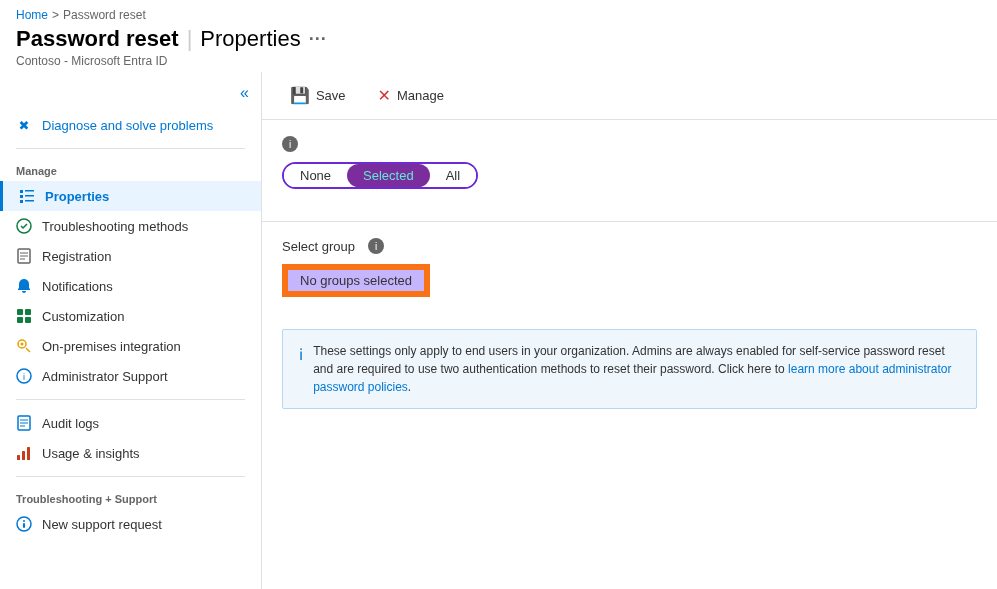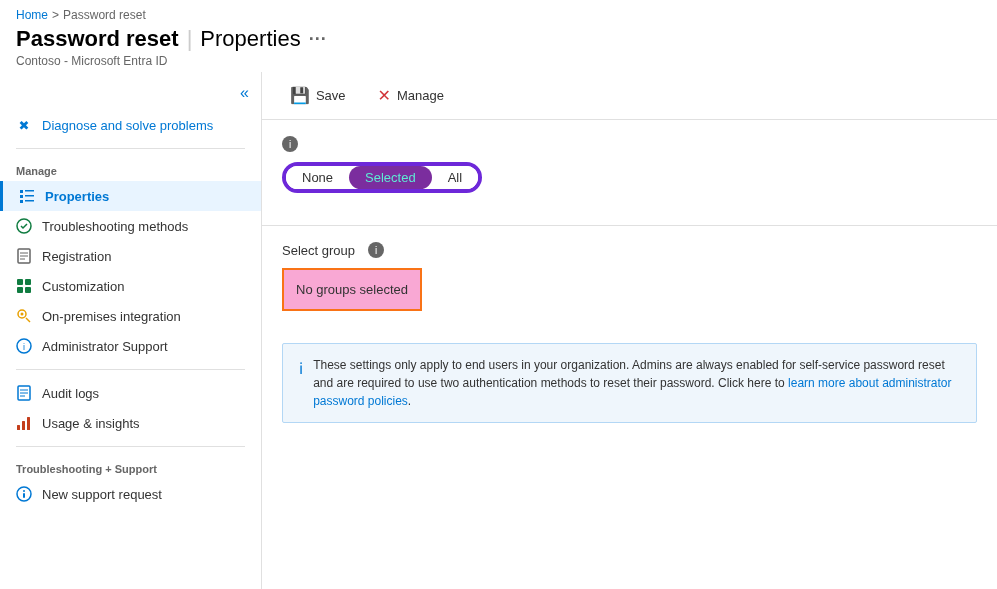--- a/index.html
+++ b/index.html
@@ -37,30 +37,30 @@
 
     .toolbar { display: flex; align-items: center; gap: 16px; padding: 10px 20px; border-bottom: 1px solid #e0e0e0; }
     .toolbar-btn { display: flex; align-items: center; gap: 6px; cursor: pointer; color: #333; font-size: 13px; background: none; border: none; padding: 4px 8px; }
     .save-icon { color: #0078d4; font-size: 16px; }
     .discard-icon { color: #d13438; font-size: 16px; }
 
     .form-section { padding: 16px 20px; }
     .form-label { font-size: 13px; color: #333; margin-bottom: 10px; display: flex; align-items: center; gap: 6px; }
     .info-icon { width: 16px; height: 16px; border-radius: 50%; background: #666; color: #fff; font-size: 10px; display: inline-flex; align-items: center; justify-content: center; cursor: pointer; flex-shrink: 0; }
 
-    .toggle-group { display: flex; border: 4px solid #6d28d9; border-radius: 20px; overflow: hidden; width: fit-content; margin-bottom: 16px; }
+    .toggle-group { display: flex; border: 2px solid #6d28d9; border-radius: 20px; overflow: hidden; width: fit-content; margin-bottom: 16px; }
     .toggle-option { padding: 4px 16px; cursor: pointer; font-size: 13px; color: #333; background: #fff; border: none; }
     .toggle-option.active { background: #7b2d9e; color: #5eead4; border-radius: 20px; }
 
     .section-divider { border: none; border-top: 1px solid #e0e0e0; margin: 0 0 16px; }
 
     .select-group-section { padding: 0 20px 16px; }
     .select-group-label { font-size: 13px; color: #333; margin-bottom: 10px; display: flex; align-items: center; gap: 13px; }
 
-    .group-select-box { border: 2px solid #f97316; padding: 12px 12px; background: #f9a8d4; display: inline-block; color: #333; font-size: 13px; min-width: 140px; cursor: pointer; }
+    .group-select-box { border: 6px solid #f97316; padding: 3px 12px; background: #c4b5fd; display: inline-block; color: #333; font-size: 13px; min-width: 140px; cursor: pointer; }
 
     .info-banner { margin: 16px 20px; background: #eff6fc; border: 1px solid #b3d7f5; padding: 12px 16px; display: flex; gap: 10px; border-radius: 2px; }
     .info-banner-icon { color: #0078d4; font-size: 16px; flex-shrink: 0; margin-top: 1px; }
     .info-banner-text { font-size: 12px; color: #333; line-height: 1.5; }
     .info-banner-text a { color: #0078d4; text-decoration: none; }
 
     
     .icon-properties { color: #0078d4; }
     .icon-auth { color: #107c41; }
     .icon-registration { color: #666; }
@@ -136,20 +136,28 @@
         <svg width="16" height="16" viewBox="0 0 16 16" fill="#666">
             <rect x="2" y="1" width="12" height="14" rx="1" fill="none" stroke="#666" stroke-width="1.5"></rect>
             <line x1="4" y1="5" x2="12" y2="5" stroke="#666" stroke-width="1"></line>
             <line x1="4" y1="8" x2="12" y2="8" stroke="#666" stroke-width="1"></line>
             <line x1="4" y1="11" x2="9" y2="11" stroke="#666" stroke-width="1"></line>
           </svg>
       </span>
       <span class="item-label">Registration</span>
     </div>
 
+    <div class="sidebar-item">
+      <span class="sidebar-icon icon-notifications">
+        <svg width="16" height="16" viewBox="0 0 16 16" fill="#0078d4">
+            <path d="M8 1a5 5 0 0 0-5 5v4l-1 1v1h12v-1l-1-1V6a5 5 0 0 0-5-5zm0 14a2 2 0 0 0 2-2H6a2 2 0 0 0 2 2z"></path>
+          </svg>
+      </span>
+      <span class="item-label">Notifications</span>
+    </div>
 
     <div class="sidebar-item">
       <span class="sidebar-icon icon-customization">
         <svg width="16" height="16" viewBox="0 0 16 16" fill="#107c41">
             <rect x="1" y="1" width="6" height="6" rx="1"></rect>
             <rect x="9" y="1" width="6" height="6" rx="1"></rect>
             <rect x="1" y="9" width="6" height="6" rx="1"></rect>
             <rect x="9" y="9" width="6" height="6" rx="1"></rect>
           </svg>
       </span>

